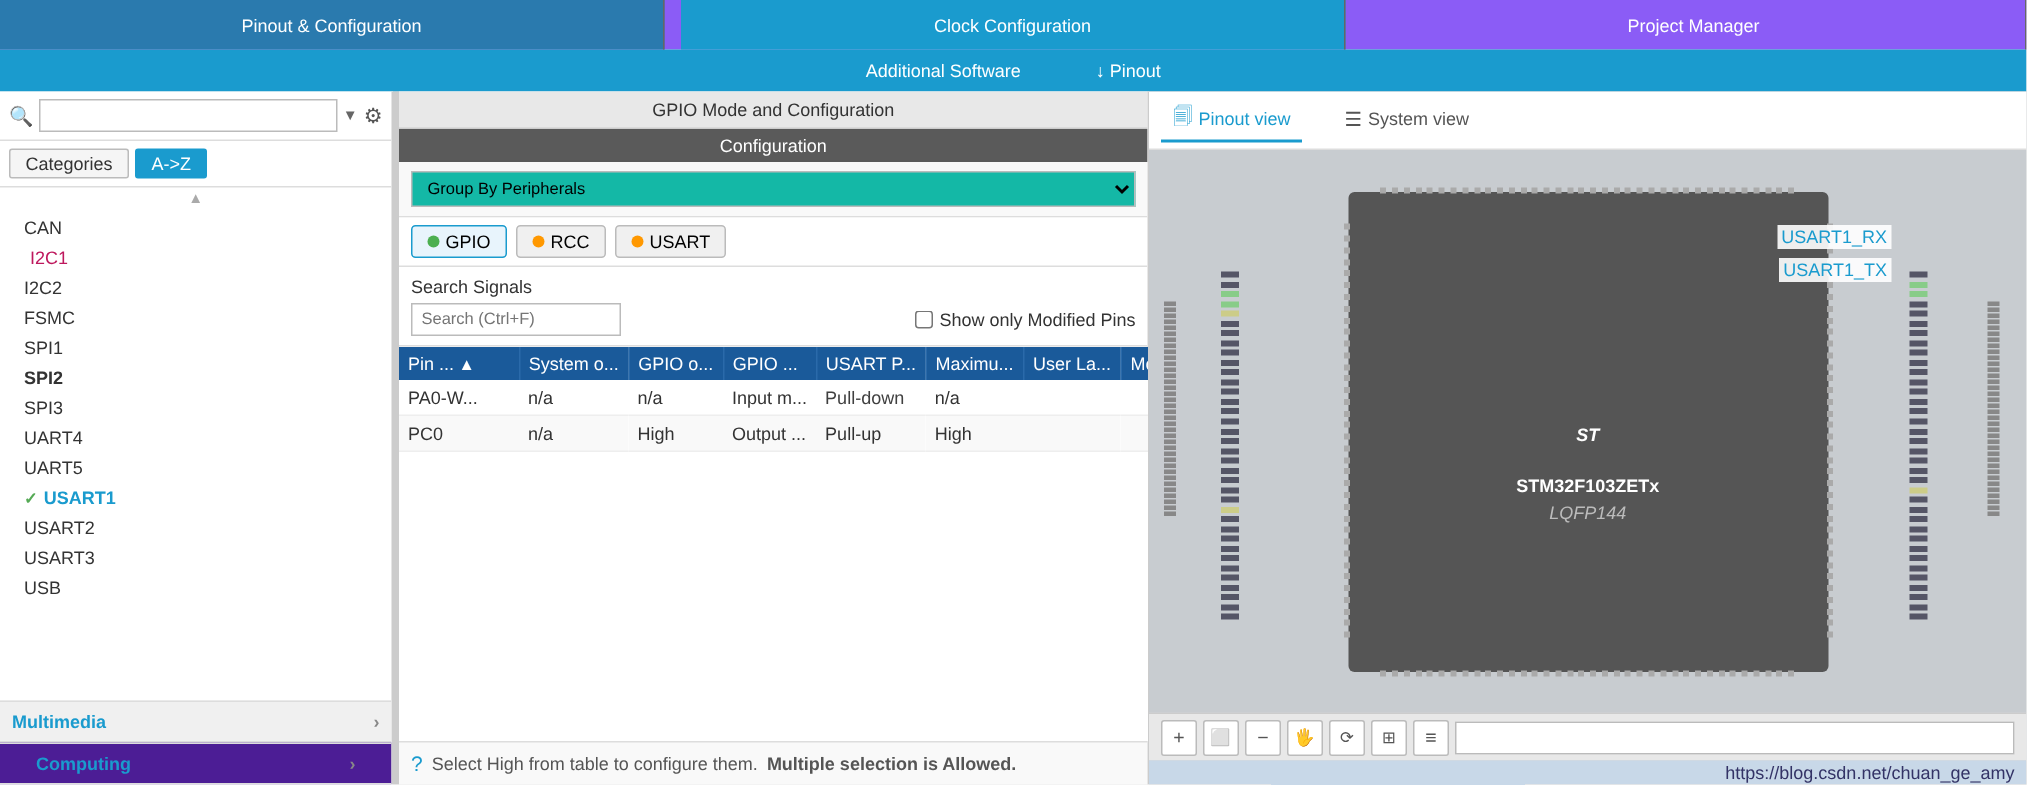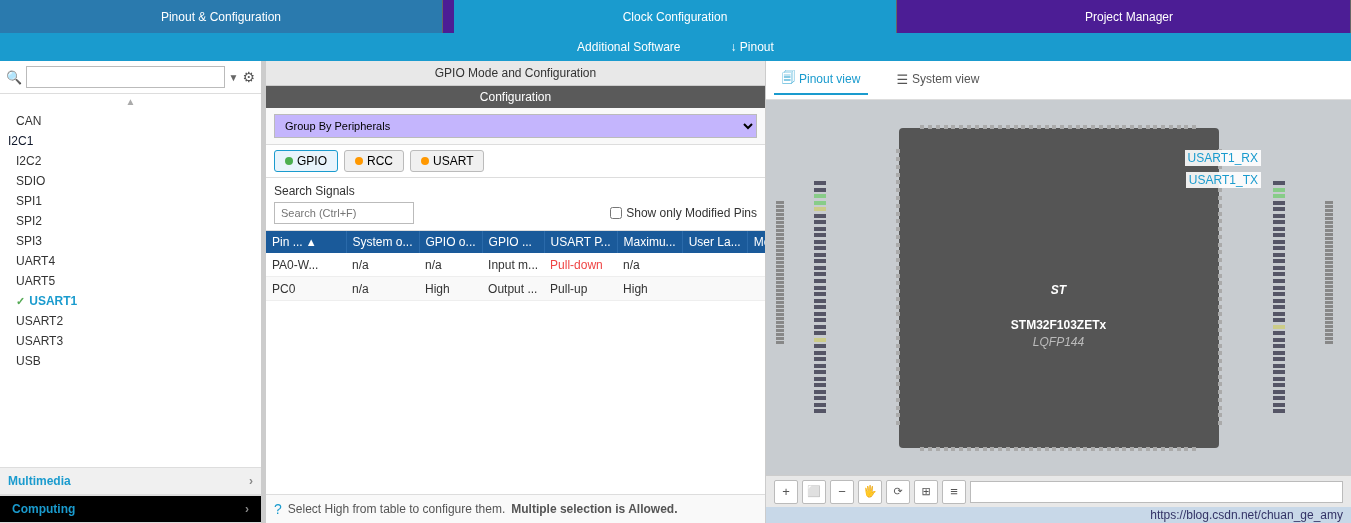--- a/index.html
+++ b/index.html
@@ -13,21 +13,21 @@
     table tbody td { padding: 3px 6px; color: #333; white-space: nowrap; overflow: hidden; text-overflow: ellipsis; max-width: 90px; }
 
     
     ::-webkit-scrollbar { width: 6px; height: 6px; }
     ::-webkit-scrollbar-track { background: #f0f0f0; }
     ::-webkit-scrollbar-thumb { background: #bbb; border-radius: 3px; }
   </style>
 </head>
 <body>
 
-<div style="display:flex; height:33px; background:#4c1d95;gap:11px;">
+<div style="display:flex; height:33px; background:#8b5cf6;gap:11px;">
   <div style="flex:1; display:flex; align-items:center; justify-content:center; color:#fff; font-size:13px; font-weight:500; cursor:pointer; background:#2a7aae; border-right:1px solid #666;">
     <span>Pinout &amp; Configuration</span>
   </div>
   <div style="flex:1; display:flex; align-items:center; justify-content:center; color:#fff; font-size:13px; font-weight:500; cursor:pointer; background:#1a9bce; border-right:1px solid #666;">
     <span>Clock Configuration</span>
   </div>
   <div style="flex:1; display:flex; align-items:center; justify-content:center; color:#fff; font-size:13px; font-weight:500; cursor:pointer; border-right:1px solid #666;">
     <span>Project Manager</span>
   </div>
 </div>
@@ -45,40 +45,48 @@
 
   <div style="width:262px; background:#fff; border-right:1px solid #ccc; display:flex; flex-direction:column; overflow:hidden;">
 
     <div style="display:flex; align-items:center; padding:5px 6px; border-bottom:1px solid #ddd; gap:4px;">
       <span style="color:#666; font-size:13px;">🔍</span>
       <input type="text" style="flex: 1 1 0%; height: 22px; border: 1px solid rgb(187, 187, 187); padding: 2px 4px; font-size: 11px;" placeholder="">
       <span style="color:#666; font-size:10px; cursor:pointer;">▼</span>
       <span style="color:#555; font-size:14px; cursor:pointer;">⚙</span>
     </div>
 
+    <div style="display:flex; padding:5px 6px; gap:4px; border-bottom:1px solid #ddd;">
+      <div style="padding:2px 10px; border:1px solid #bbb; border-radius:2px; cursor:pointer; font-size:11px; background:#f5f5f5; color:#333;">
+        <span>Categories</span>
+      </div>
+      <div style="padding:2px 10px; border:1px solid #1a9bce; border-radius:2px; cursor:pointer; font-size:11px; background:#1a9bce; color:#fff;">
+        <span>A-&gt;Z</span>
+      </div>
+    </div>
 
     <div style="text-align:center; color:#aaa; font-size:10px; padding:2px;">▲</div>
 
     <div style="flex:1; overflow-y:auto; padding:2px 0;">
       <div style="padding:3px 16px; cursor:pointer; color:#333; display:flex; align-items:center; gap:4px;">
         <span>CAN</span>
       </div>
-      <div style="padding:3px 8px; cursor:pointer; color:#0f172a; display:flex; align-items:center; gap:4px;">
+      <div style="padding:3px 20px; cursor:pointer; color:#be185d; display:flex; align-items:center; gap:4px;">
         <span>I2C1</span>
       </div>
       <div style="padding:3px 16px; cursor:pointer; color:#333; display:flex; align-items:center; gap:4px;">
         <span>I2C2</span>
       </div>
       <div style="padding:3px 16px; cursor:pointer; color:#333; display:flex; align-items:center; gap:4px;">
-        <span>SDIO</span>
+        <span>FSMC</span>
       </div>
       <div style="padding:3px 16px; cursor:pointer; color:#333; display:flex; align-items:center; gap:4px;">
         <span>SPI1</span>
       </div>
-      <div style="padding:3px 16px; cursor:pointer; color:#333; display:flex; align-items:flex-end; gap:4px;">
+      <div style="padding:3px 16px; cursor:pointer; color:#333; display:flex; align-items:flex-end; gap:4px;font-weight:bold;">
         <span>SPI2</span>
       </div>
       <div style="padding:3px 16px; cursor:pointer; color:#333; display:flex; align-items:center; gap:4px;">
         <span>SPI3</span>
       </div>
       <div style="padding:3px 16px; cursor:pointer; color:#333; display:flex; align-items:center; gap:4px;">
         <span>UART4</span>
       </div>
       <div style="padding:3px 16px; cursor:pointer; color:#333; display:flex; align-items:center; gap:4px;">
         <span>UART5</span>
@@ -96,40 +104,40 @@
       <div style="padding:3px 16px; cursor:pointer; color:#333; display:flex; align-items:center; gap:4px;">
         <span>USB</span>
       </div>
     </div>
 
     <div style="padding:6px 8px; background:#f0f0f0; border-top:1px solid #ddd; border-bottom:1px solid #ddd; display:flex; justify-content:space-between; align-items:center; cursor:pointer; color:#1a9bce; font-weight:bold; font-size:12px;">
       <span>Multimedia</span>
       <span style="color:#888; font-size:12px;">›</span>
     </div>
 
-    <div style="padding:6px 12px; background:#000000; border-top:1px solid #ddd; border-bottom:1px solid #ddd; display:flex; justify-content:space-between; align-items:center; cursor:pointer; color:#1a9bce; font-weight:bold; font-size:12px;">
+    <div style="padding:6px 24px; background:#4c1d95; border-top:1px solid #ddd; border-bottom:1px solid #ddd; display:flex; justify-content:space-between; align-items:center; cursor:pointer; color:#1a9bce; font-weight:bold; font-size:12px;">
       <span>Computing</span>
       <span style="color:#888; font-size:12px;">›</span>
     </div>
   </div>
 
   <div style="width:4px; background:#ccc; cursor:col-resize;"></div>
 
   <div style="width:500px; display:flex; flex-direction:column; background:#f5f5f5; border-right:1px solid #ccc; overflow:hidden;">
 
     <div style="background:#e8e8e8; border-bottom:1px solid #ccc; text-align:center; padding:5px; font-size:12px; color:#333;">
       <span>GPIO Mode and Configuration</span>
     </div>
 
     <div style="background:#5a5a5a; color:#fff; text-align:center; padding:4px; font-size:12px;">
       <span>Configuration</span>
     </div>
 
     <div style="padding:6px 8px; display:flex; align-items:center; gap:6px; background:#f9f9f9; border-bottom:1px solid #ddd;">
-      <select style="flex:1; height:24px; border:1px solid #bbb; padding:2px 6px; font-size:11px; background:#c4b5fd;">
+      <select style="flex:1; height:24px; border:1px solid #bbb; padding:2px 6px; font-size:11px; background:#14b8a6;">
         <option>Group By Peripherals</option>
       </select>
     </div>
 
     <div style="display:flex; padding:5px 8px; gap:6px; border-bottom:1px solid #ddd; background:#fff;">
       <div style="display:flex; align-items:center; gap:4px; padding:3px 10px; border:1px solid #1a9bce; border-radius:3px; cursor:pointer; background:#e8f4fc; font-size:11px;">
         <span style="width:8px; height:8px; border-radius:50%; background:#4caf50; display:inline-block;"></span>
         <span>GPIO</span>
       </div>
       <div style="display:flex; align-items:center; gap:4px; padding:3px 10px; border:1px solid #bbb; border-radius:3px; cursor:pointer; background:#f0f0f0; font-size:11px;">
@@ -184,21 +192,21 @@
               <span>Modified</span>
             </th>
           </tr>
         </thead>
         <tbody>
           <tr style="border-bottom:1px solid #eee; cursor:pointer;">
             <td style="padding:3px 6px; color:#333;">PA0-W...</td>
             <td style="padding:3px 6px; color:#333;">n/a</td>
             <td style="padding:3px 6px; color:#333;">n/a</td>
             <td style="padding:3px 6px; color:#333;">Input m...</td>
-            <td style="padding:3px 6px; color:#ef4444;margin-top:48px;">Pull-down</td>
+            <td style="padding:3px 6px; color:#404040;margin-top:48px;">Pull-down</td>
             <td style="padding:3px 6px; color:#333;">n/a</td>
             <td style="padding:3px 6px; color:#333;"></td>
             <td style="padding:3px 6px; text-align:center;">
               <div style="width:14px; height:14px; background:#1a5a9a; display:inline-block; position:relative;">
                 <span style="color:#fff; font-size:10px; position:absolute; top:-1px; left:1px;">✓</span>
               </div>
             </td>
           </tr>
           <tr style="border-bottom:1px solid #eee; background:#f9f9f9; cursor:pointer;">
             <td style="padding:3px 6px; color:#333;">PC0</td>

